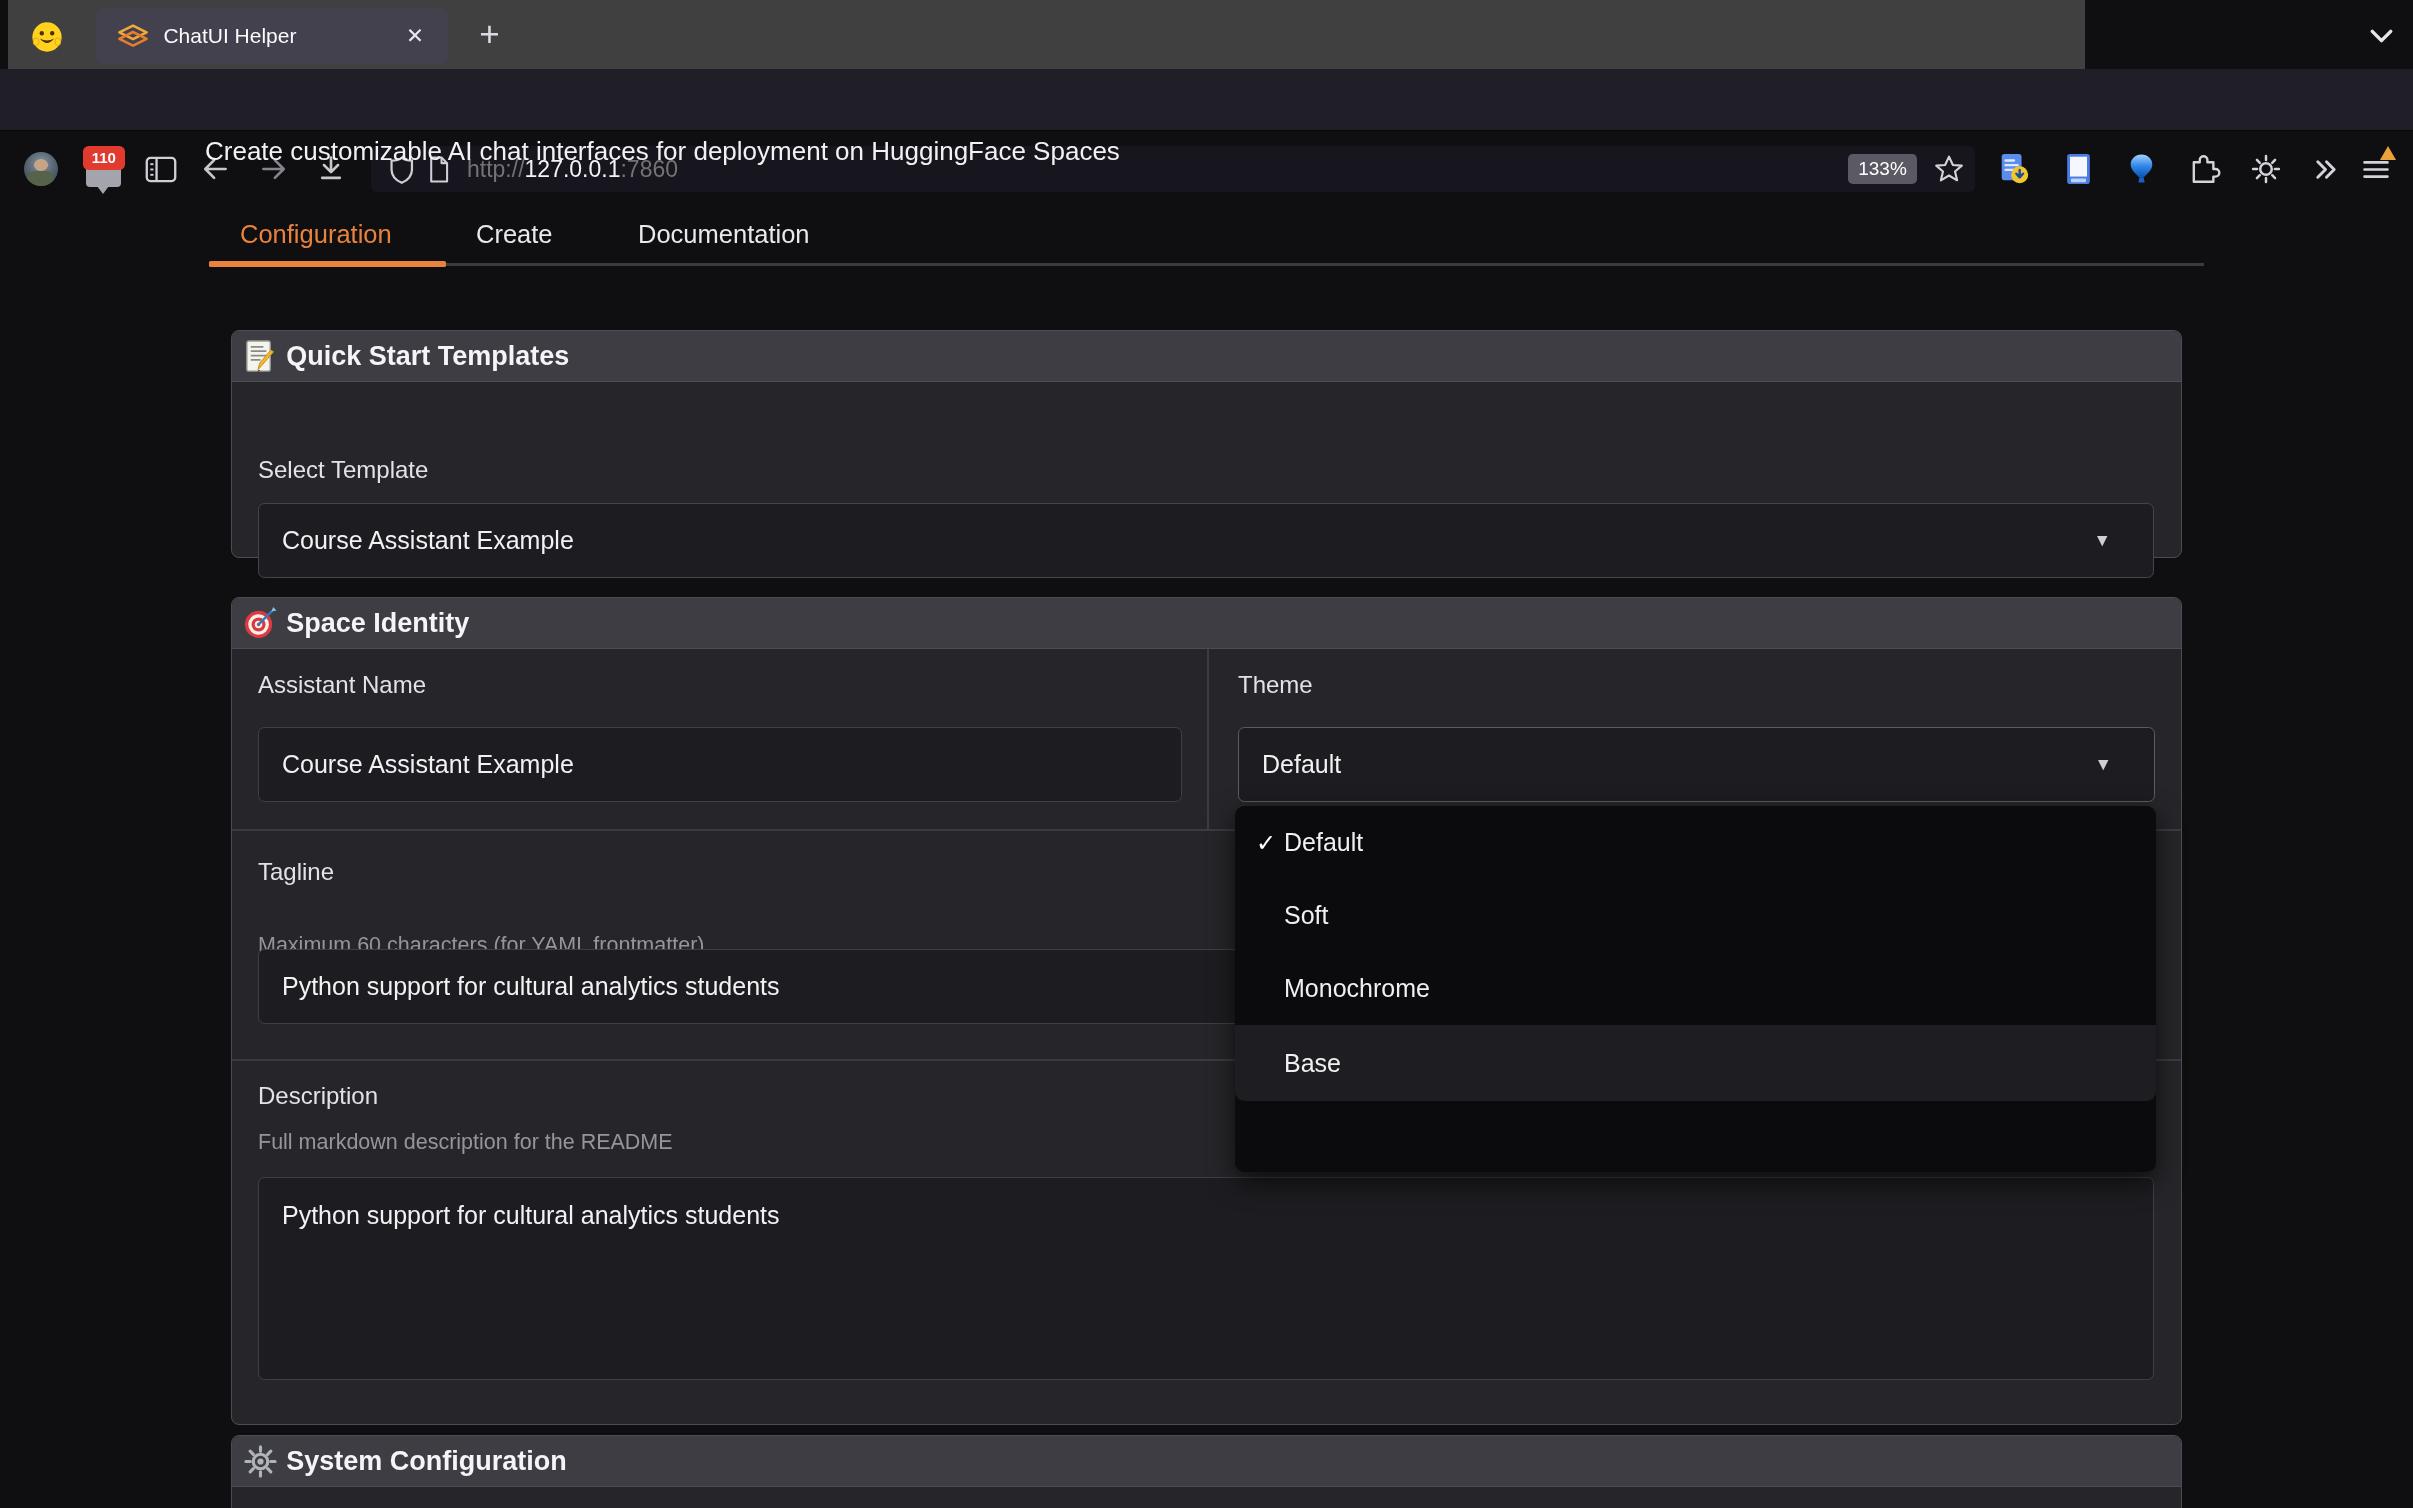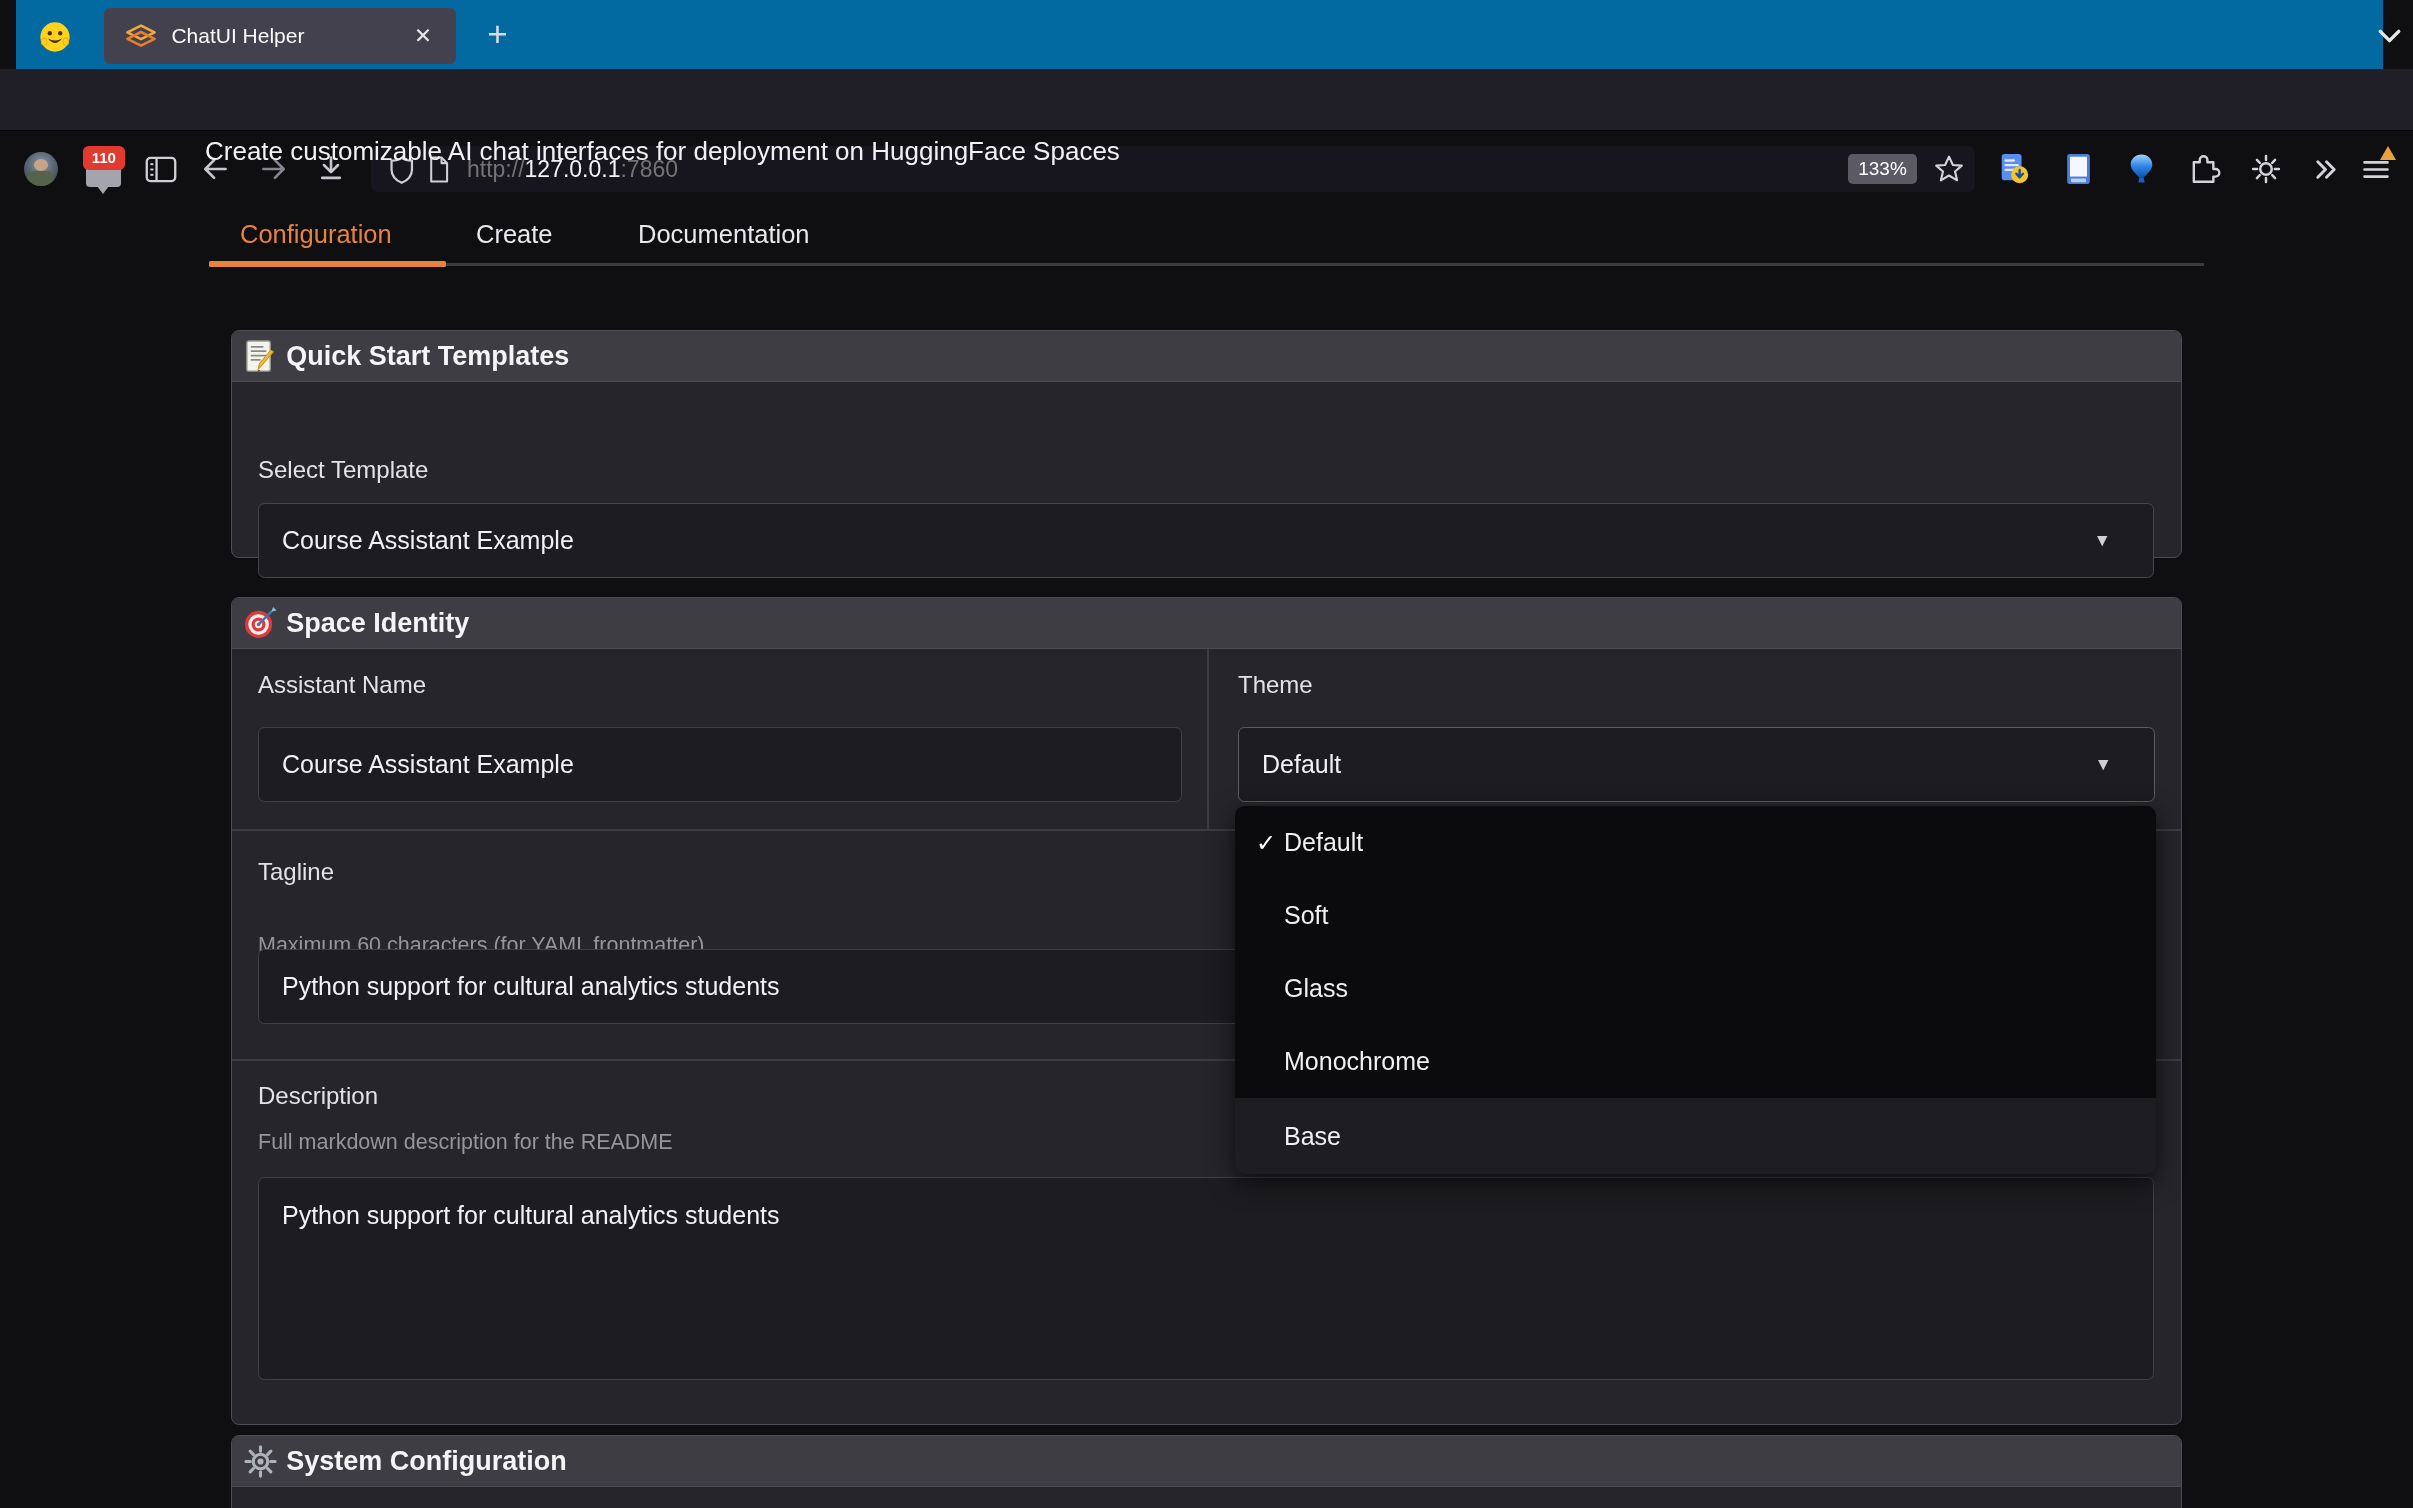--- a/index.html
+++ b/index.html
@@ -1,21 +1,21 @@
 <!DOCTYPE html>
 <html style="font-size:12.8px"><head>
 <meta charset="utf-8">
 <style>
   * { margin:0; padding:0; box-sizing:border-box; }
   html,body { background:#0f0f12; }
   body { font-family:"Liberation Sans","DejaVu Sans",sans-serif; }
   .screen { position:relative; width:2413px; height:1508px; overflow:hidden; background:#0f0f12; }
 
   
-  .tabbar { position:absolute; left:16px; top:0; width:2367px; height:69px; background:#0369a1; }
+  .tabbar { position:absolute; left:8px; top:0; width:2077px; height:69px; background:#404040; }
   .hf-btn { position:absolute; left:21px; top:19px; width:35px; height:35px; border-radius:4.8px; display:flex; align-items:center; justify-content:center; }
   .tab { position:absolute; left:88px; top:8px; width:352px; height:56px; background:#42414d; border-radius:6.4px; display:flex; align-items:center; }
   .tab-fav { margin-left:21px; width:32px; height:24px; flex:0 0 auto; }
   .tab-title { margin-left:14.4px; font-size:21px; color:#fbfbfe; white-space:nowrap; }
   .tab-close { position:absolute; right:17.6px; top:0; height:56px; line-height:56px; font-size:21.5px; color:#e8e8ee; padding:0 6.4px; }
   .newtab-btn { position:absolute; left:457px; top:11.2px; width:49px; height:49px; color:#dadae2; font-size:35px; font-weight:200; text-align:center; line-height:46px; }
   .tabs-chevron { position:absolute; left:2356px; top:21px; width:35px; height:30px; }
 
   .toolbar { position:absolute; left:0; top:69px; width:2413px; height:62px; background:#201f27; border-bottom:0.8px solid #08080a; }
   .tbtn { position:absolute; top:83px; width:34px; height:34px; display:flex; align-items:center; justify-content:center; }
@@ -290,23 +290,20 @@
 
   <div class="dropdown">
     <div class="dd-item">
       <span class="check">✓</span>
       <span>Default</span>
     </div>
     <div class="dd-item">
       <span>Soft</span>
     </div>
     <div class="dd-item">
-      <span>Glass</span>
-    </div>
-    <div class="dd-item">
       <span>Monochrome</span>
     </div>
     <div class="dd-item hl">
       <span>Base</span>
     </div>
   </div>
 
   <div class="panel" style="top:1435px; height:112px;">
     <div class="panel-h">
       <span class="emoji">

